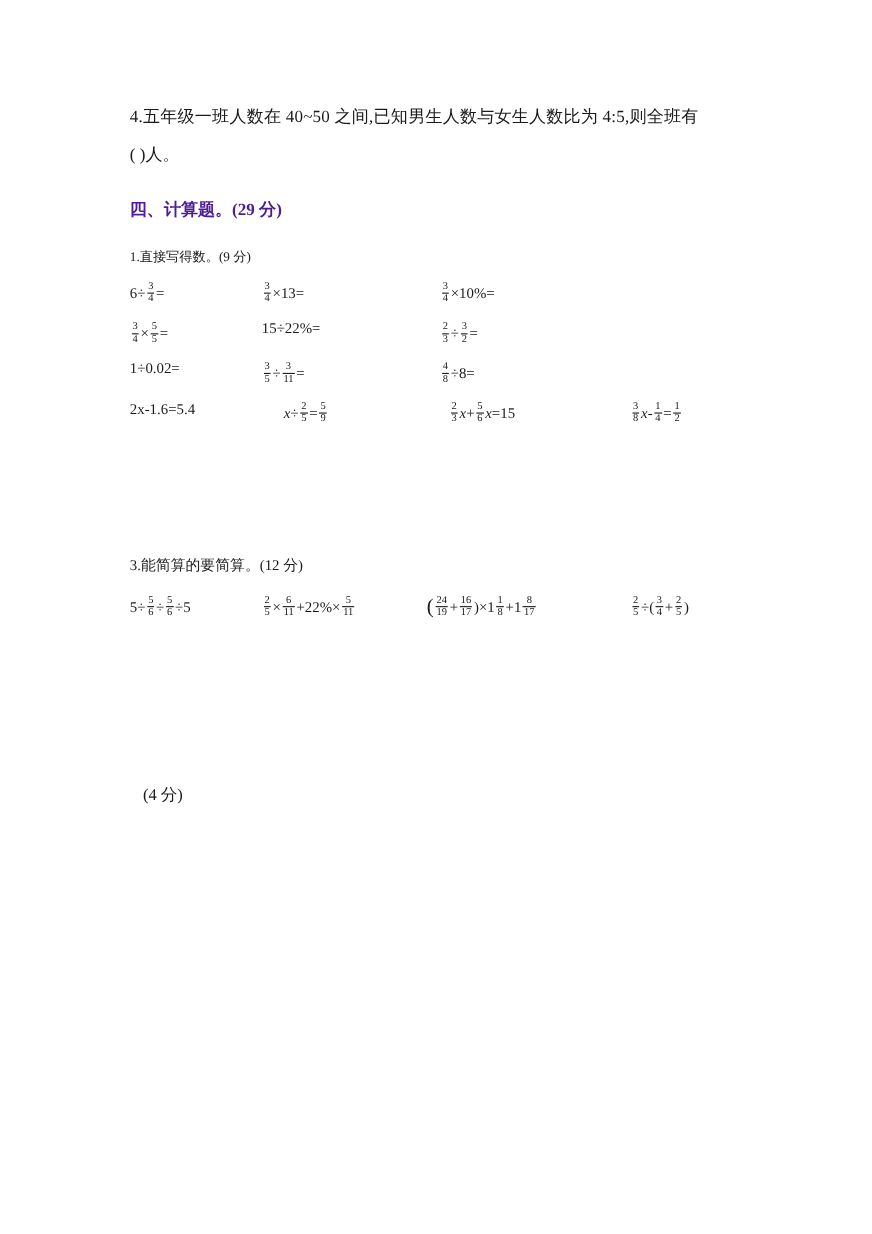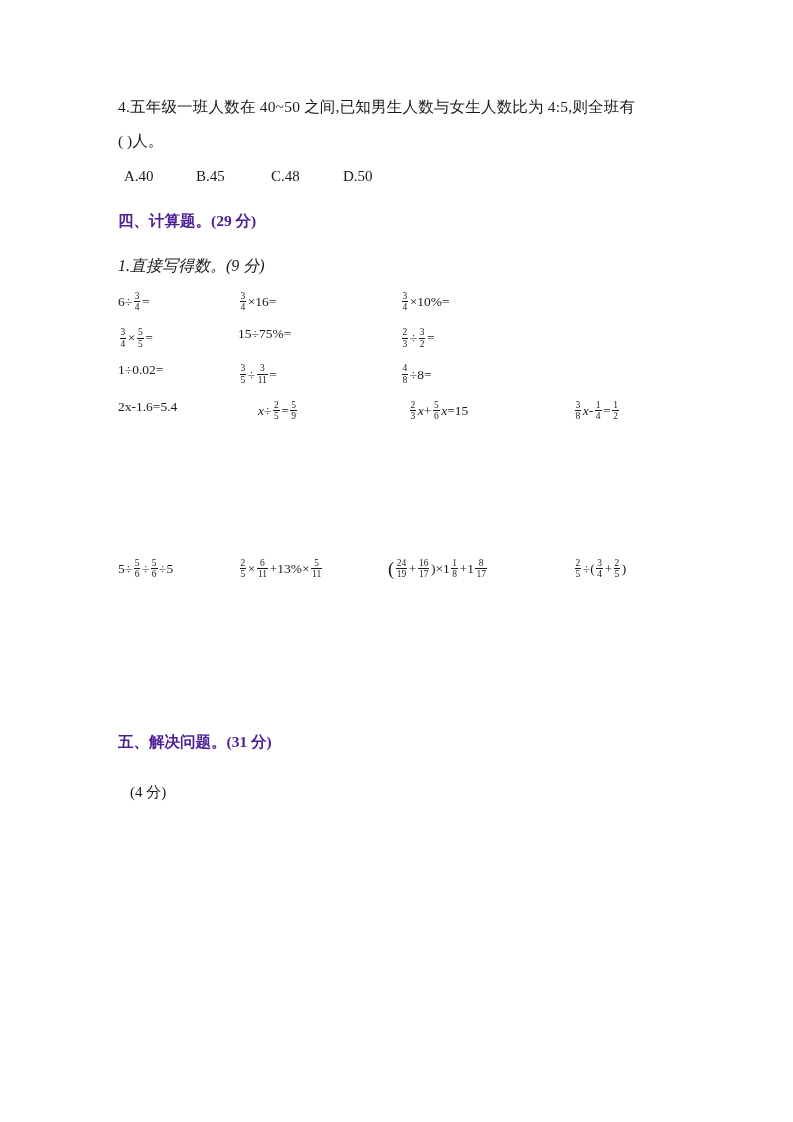--- a/index.html
+++ b/index.html
@@ -42,23 +42,22 @@
   .c1 { width: 72px; }
   .c2 { width: 75px; }
   .c3 { width: 72px; }
   .section-head {
     color: #4c1d95;
     font-size: 15.5px;
     font-weight: bold;
     margin-top: 26px;
   }
   .sub-head {
-    font-size: 16px;
+    font-size: 12px;
     margin-top: 24px;
-    font-style: italic;
   }
   .sub-head-sm {
     font-size: 13.5px;
     margin-top: 22px;
   }
   .expr-row {
     display: flex;
     align-items: flex-start;
     margin-top: 14px;
     font-size: 13.5px;
@@ -105,43 +104,40 @@
   .w2 { width: 162px; }
 </style>
 </head>
 <body>
 
 <div class="page">
 
   <div class="q-line">4.五年级一班人数在 40~50 之间,已知男生人数与女生人数比为 4:5,则全班有</div>
   <div class="q-sub">(      )人。</div>
 
-  <div class="choices">
-    <span class="c1">A.40</span><span class="c2">B.45</span><span class="c3">C.48</span><span>D.50</span>
-  </div>
 
   <div class="section-head">四、计算题。(29 分)</div>
 
   <div class="sub-head">1.直接写得数。(9 分)</div>
 
   <div class="expr-row">
     <span class="expr w1">
       <span>6÷</span>
       <span class="frac">
         <span class="num">3</span>
         <span class="den">4</span>
       </span>
       <span>=</span>
     </span>
     <span class="expr w2">
       <span class="frac">
         <span class="num">3</span>
         <span class="den">4</span>
       </span>
-      <span>×16=</span>
+      <span>×13=</span>
     </span>
     <span class="expr">
       <span class="frac">
         <span class="num">3</span>
         <span class="den">4</span>
       </span>
       <span>×10%=</span>
     </span>
   </div>
 
@@ -152,21 +148,21 @@
         <span class="den">4</span>
       </span>
       <span>×</span>
       <span class="frac">
         <span class="num">5</span>
         <span class="den">5</span>
       </span>
       <span>=</span>
     </span>
     <span class="expr w2">
-      <span>15÷75%=</span>
+      <span>15÷22%=</span>
     </span>
     <span class="expr">
       <span class="frac">
         <span class="num">2</span>
         <span class="den">3</span>
       </span>
       <span>÷</span>
       <span class="frac">
         <span class="num">3</span>
         <span class="den">2</span>
@@ -246,20 +242,21 @@
       <span>=</span>
       <span class="frac">
         <span class="num">1</span>
         <span class="den">2</span>
       </span>
     </span>
   </div>
 
   <div class="spacer-lg"></div>
 
+  <div style="font-size:13.5px">3.能简算的要简算。(12 分)</div>
 
   <div class="expr-row" style="margin-top:18px">
     <span class="expr" style="width:120px">
       <span>5÷</span>
       <span class="frac">
         <span class="num">5</span>
         <span class="den">6</span>
       </span>
       <span>÷</span>
       <span class="frac">
@@ -272,21 +269,21 @@
     <span class="expr" style="width:150px">
       <span class="frac">
         <span class="num">2</span>
         <span class="den">5</span>
       </span>
       <span>×</span>
       <span class="frac">
         <span class="num">6</span>
         <span class="den">11</span>
       </span>
-      <span>+13%×</span>
+      <span>+22%×</span>
       <span class="frac">
         <span class="num">5</span>
         <span class="den">11</span>
       </span>
     </span>
 
     <span class="expr" style="width:185px">
       <span class="big-paren">(</span>
       <span class="frac">
         <span class="num">24</span>
@@ -323,17 +320,16 @@
       <span class="frac">
         <span class="num">2</span>
         <span class="den">5</span>
       </span>
       <span>)</span>
     </span>
   </div>
 
   <div class="spacer-md"></div>
 
-  <div class="section-head" style="margin-top:32px">五、解决问题。(31 分)</div>
 
   <div class="prob-pts">(4 分)</div>
 
 </div>
 
 </body></html>

